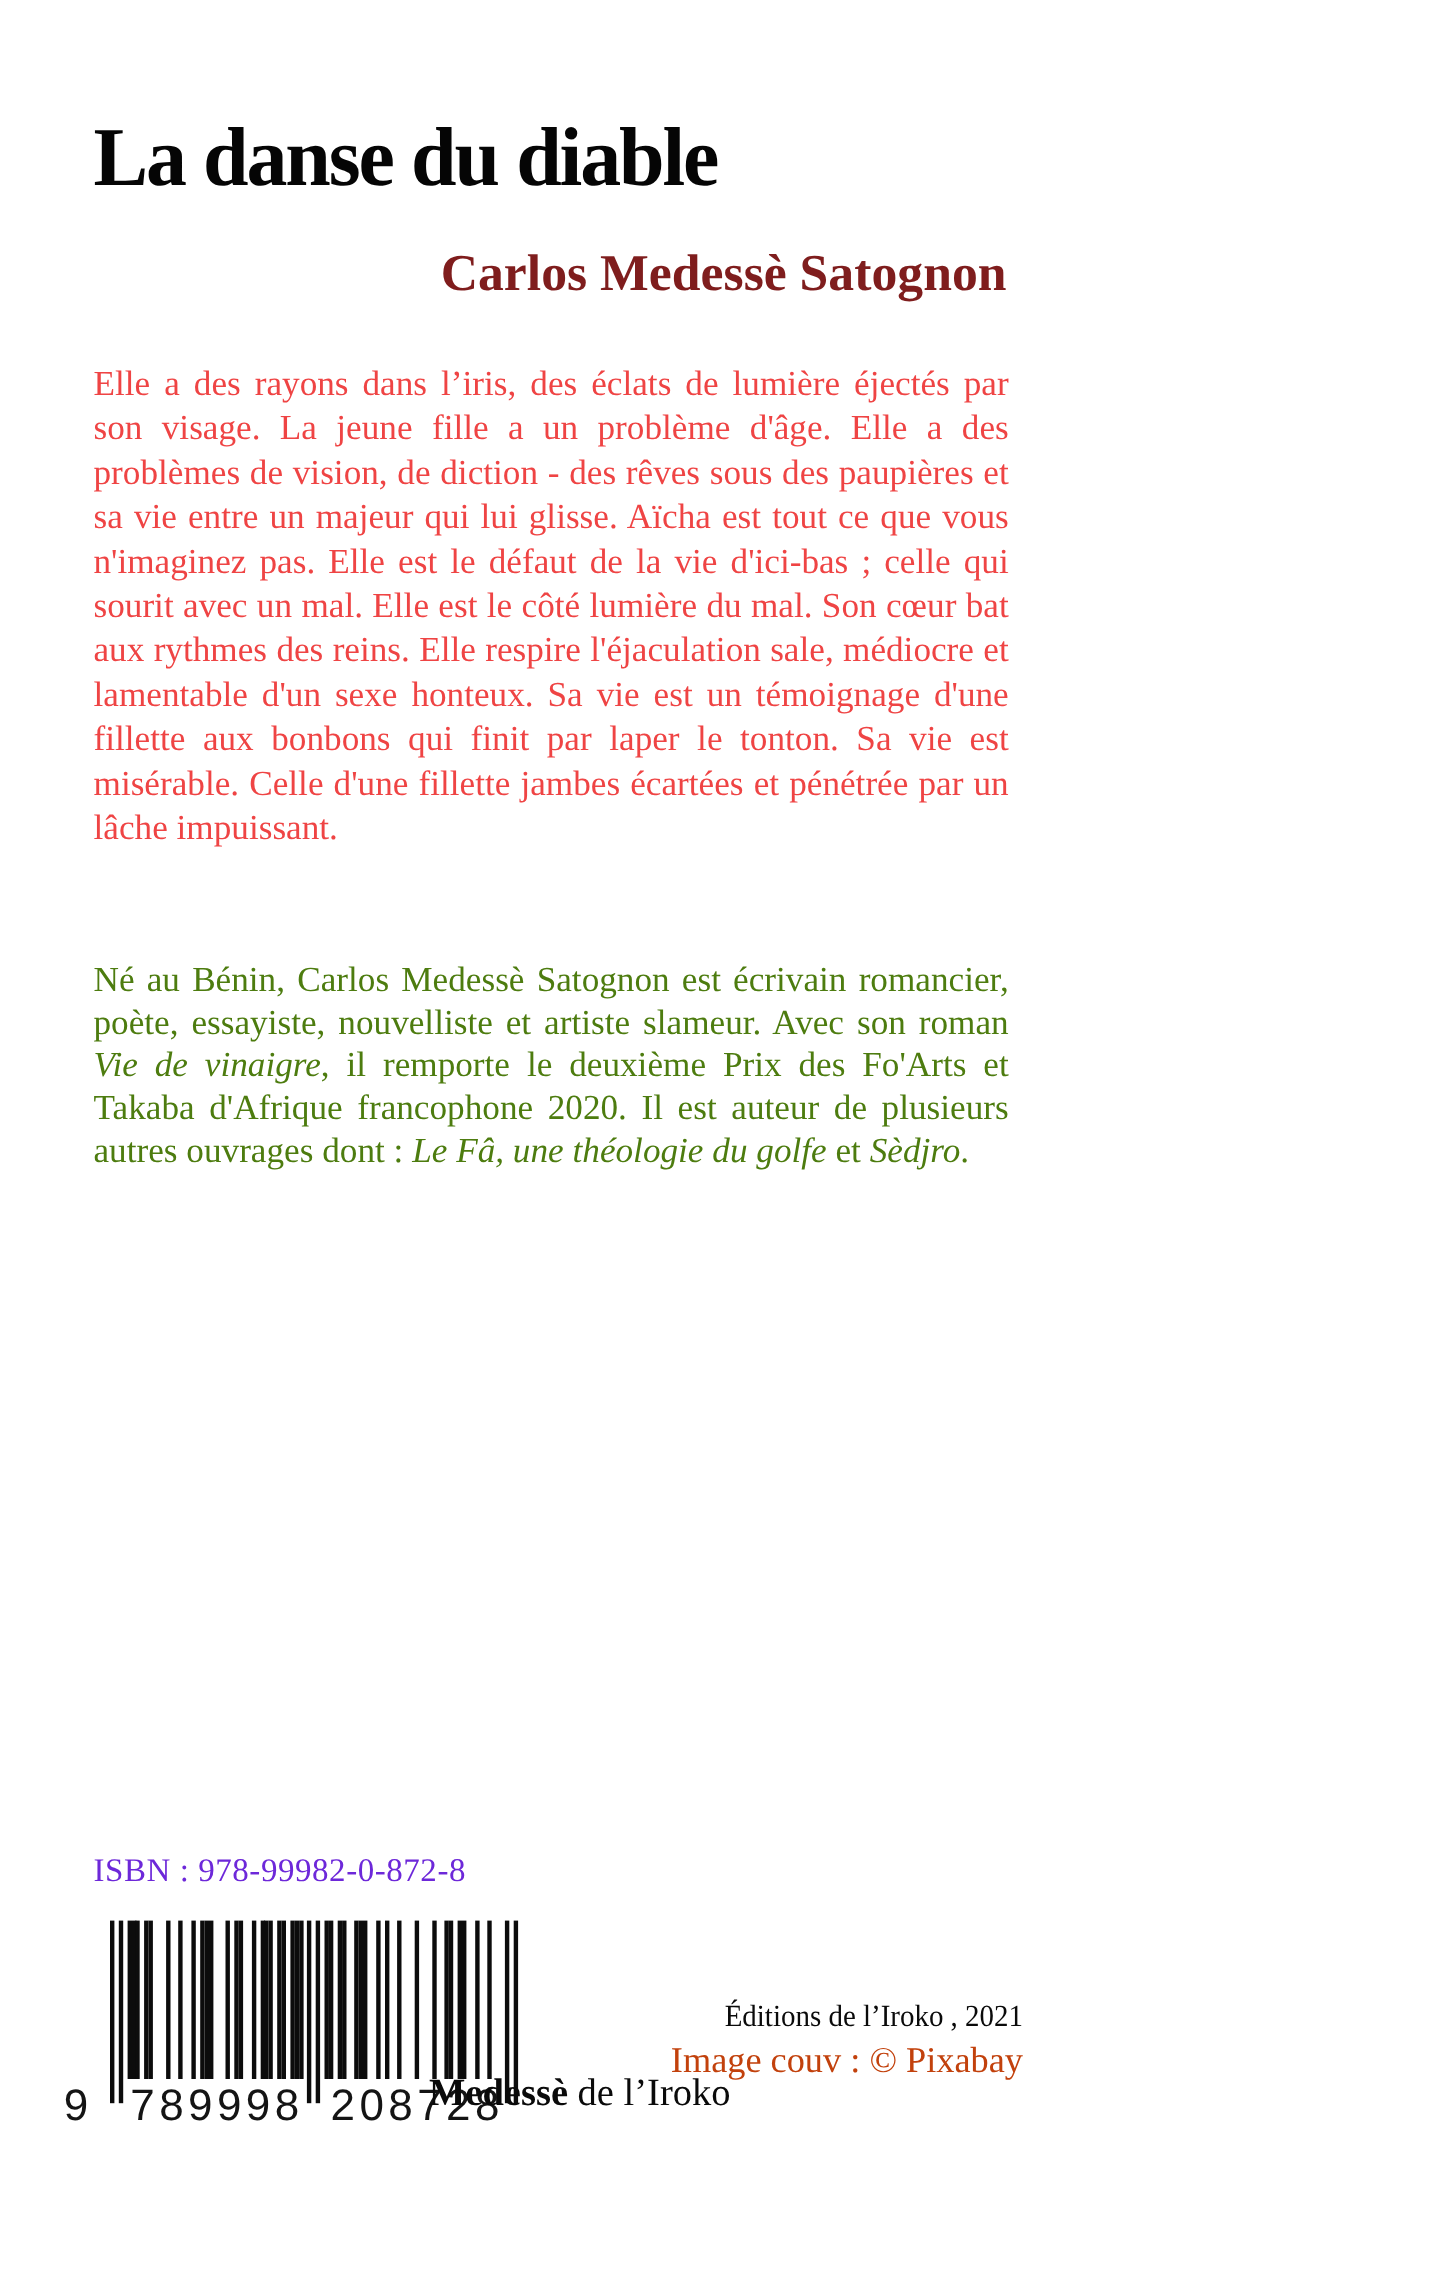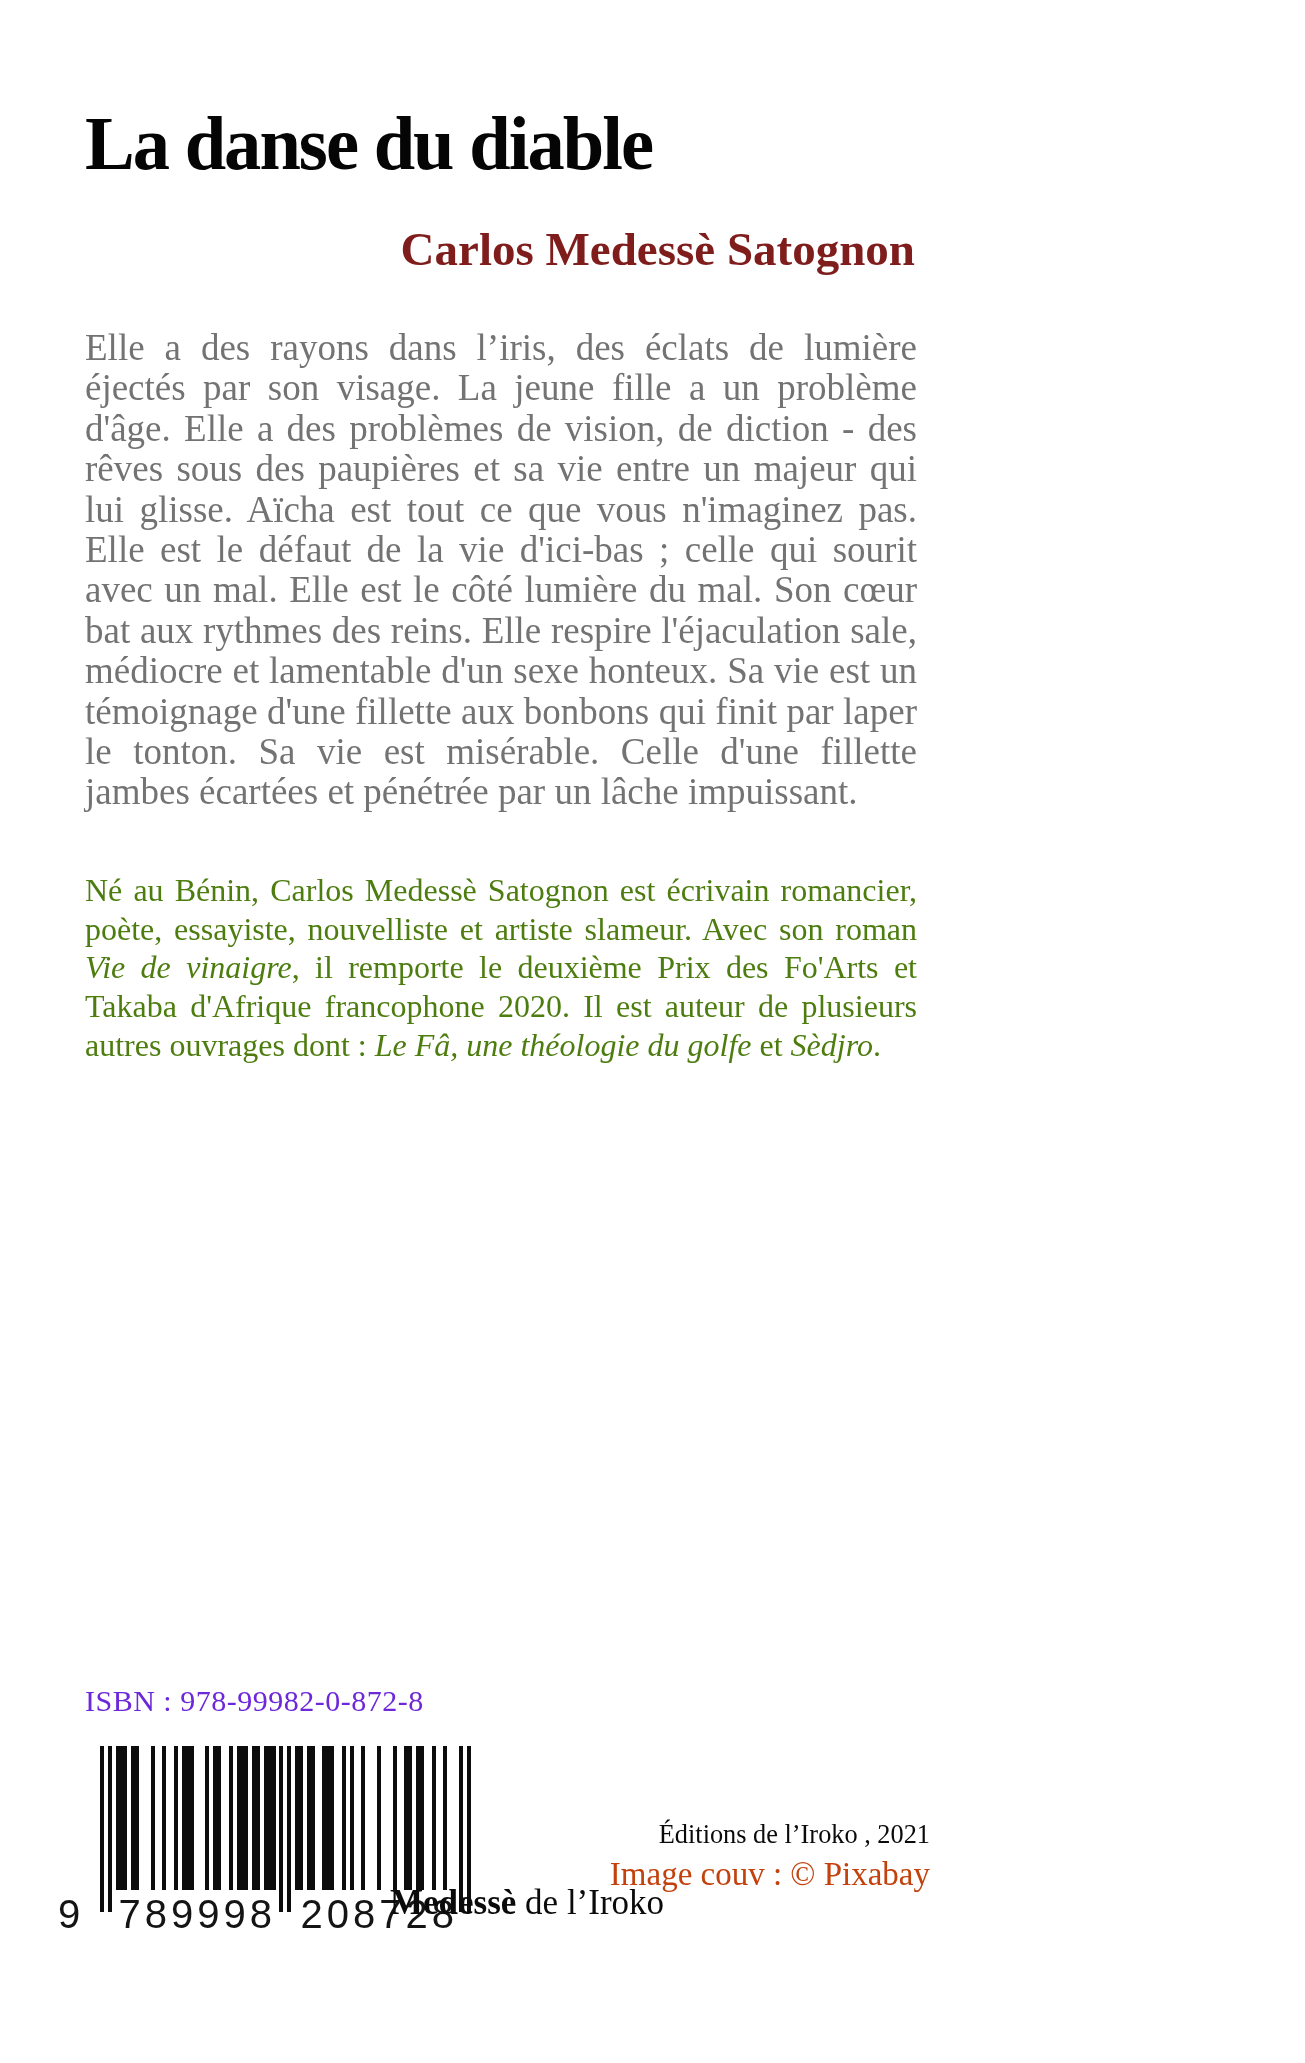--- a/index.html
+++ b/index.html
@@ -34,24 +34,24 @@
     font-size: 47px;
     font-weight: bold;
     color: #7f1d1d;
     white-space: nowrap;
   }
   .synopsis {
     position: absolute;
     left: 85px;
     top: 328px;
     width: 832px;
-    font-size: 37px;
+    font-size: 32px;
     line-height: 40.4px;
     text-align: justify;
-    color: #737373;
+    color: #ef4444;
   }
   .bio {
     position: absolute;
     left: 85px;
     top: 843px;
     width: 832px;
     font-size: 32px;
     line-height: 38.7px;
     text-align: justify;
     color: #4d7c0f;

